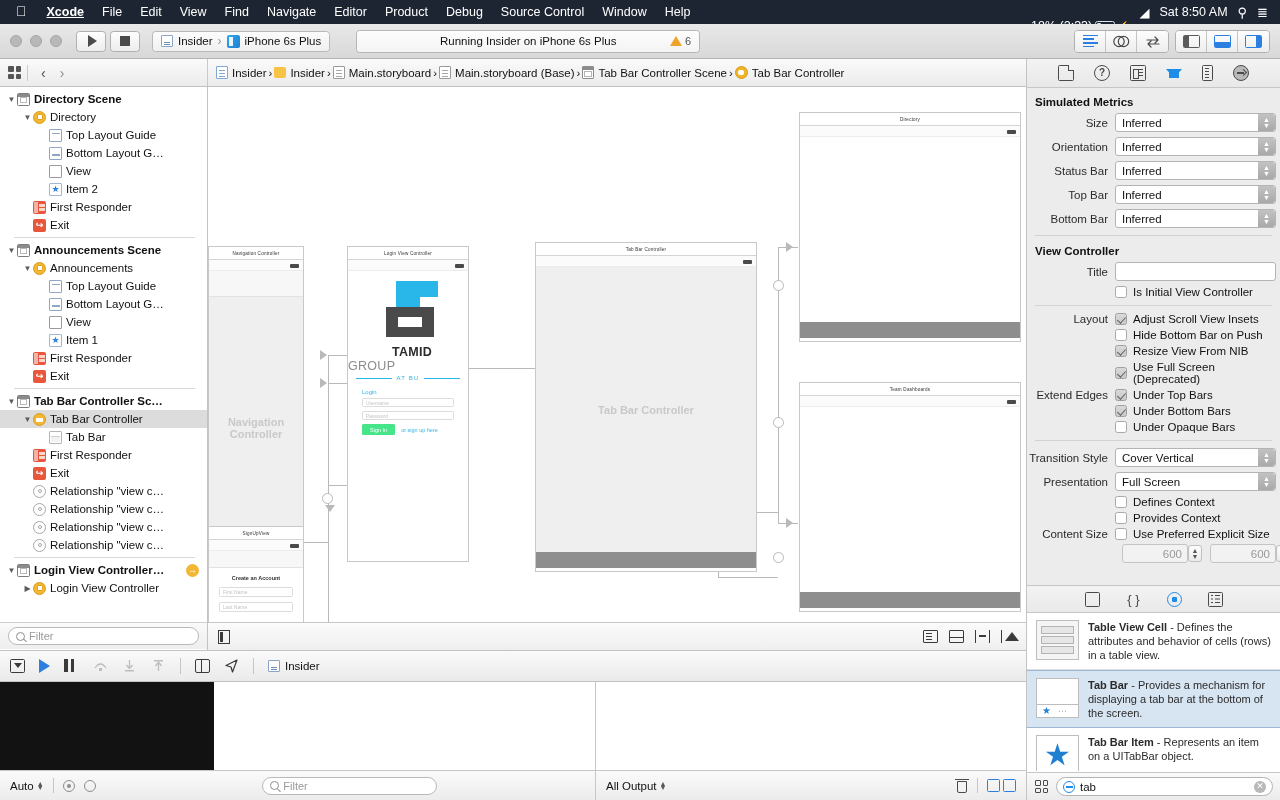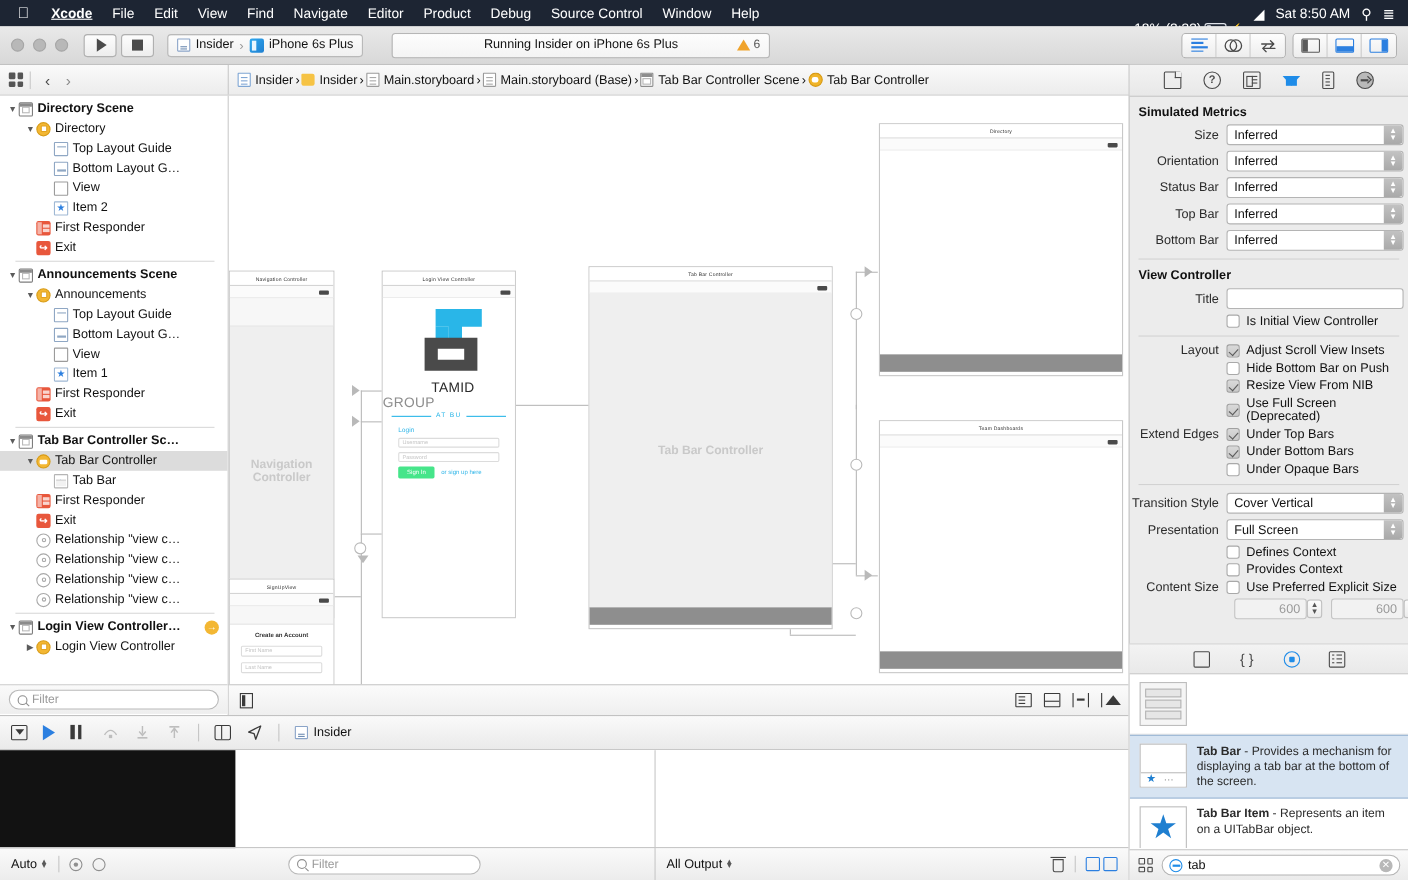--- a/index.html
+++ b/index.html
@@ -155,21 +155,21 @@
   .tabbar-strip{height:16px;background:#8e8e8e;}
   .navbar-strip{height:26px;background:#f7f7f7;border-bottom:1px solid #e2e2e2;}
   .conn{position:absolute;background:#b9b9b9;}
   .conn.h{height:1px;} .conn.v{width:1px;}
   .seg-circle{position:absolute;width:11px;height:11px;border-radius:50%;border:1px solid #b9b9b9;background:#fff;}
   .arrowhead{position:absolute;width:0;height:0;border-left:7px solid #b9b9b9;border-top:5px solid transparent;border-bottom:5px solid transparent;}
   .arrowdown{position:absolute;width:0;height:0;border-top:7px solid #b9b9b9;border-left:5px solid transparent;border-right:5px solid transparent;}
   
   .logo-wrap{display:flex;flex-direction:column;align-items:center;padding-top:8px;}
   .tamid-brand{font-size:12.5px;letter-spacing:.3px;margin-top:4px;}
-  .tamid-brand b{color:#2b2b2b;font-weight:normal;margin-left:44px;}
+  .tamid-brand b{color:#2b2b2b;font-weight:bold;margin-left:44px;}
   .tamid-brand span{color:#8d8d8d;font-weight:normal;}
   .atbu{display:flex;align-items:center;gap:4px;margin-top:2px;color:#29b6e8;font-size:6px;letter-spacing:1.2px;width:100%;padding:0 8px;}
   .atbu .ln{flex:1;height:1px;background:#29b6e8;}
   .login-form{padding:8px 14px 0 14px;}
   .login-lbl{color:#2fb5e8;font-size:6px;margin-bottom:3px;}
   .tf{height:9px;border:1px solid #dcdcdc;border-radius:1.5px;margin-bottom:4px;display:flex;align-items:center;padding-left:3px;color:#c4c4c4;font-size:5px;}
   .signin{display:flex;align-items:center;gap:6px;margin-top:3px;}
   .signin .btn{background:#46e58a;color:#fff;font-size:5.5px;padding:2.5px 8px;border-radius:1.5px;}
   .signin .lk{color:#2fb5e8;font-size:5.5px;}
   
@@ -975,20 +975,21 @@
         <span class="lt media"></span>
       </div>
 
       <div class="lib-list">
         <div class="lib-item">
           <span class="lib-ic cell">
               <i></i>
               <i></i>
               <i></i>
             </span>
+          <span class="lib-txt"><b>Table View Cell</b><span> - Defines the attributes and behavior of cells (rows) in a table view.</span></span>
         </div>
         <div class="lib-item sel">
           <span class="lib-ic tabbar">
               <span class="strip">
                 <span class="st">★</span>
                 <span class="dots">⋯</span>
               </span>
             </span>
           <span class="lib-txt"><b>Tab Bar</b><span> - Provides a mechanism for displaying a tab bar at the bottom of the screen.</span></span>
         </div>

